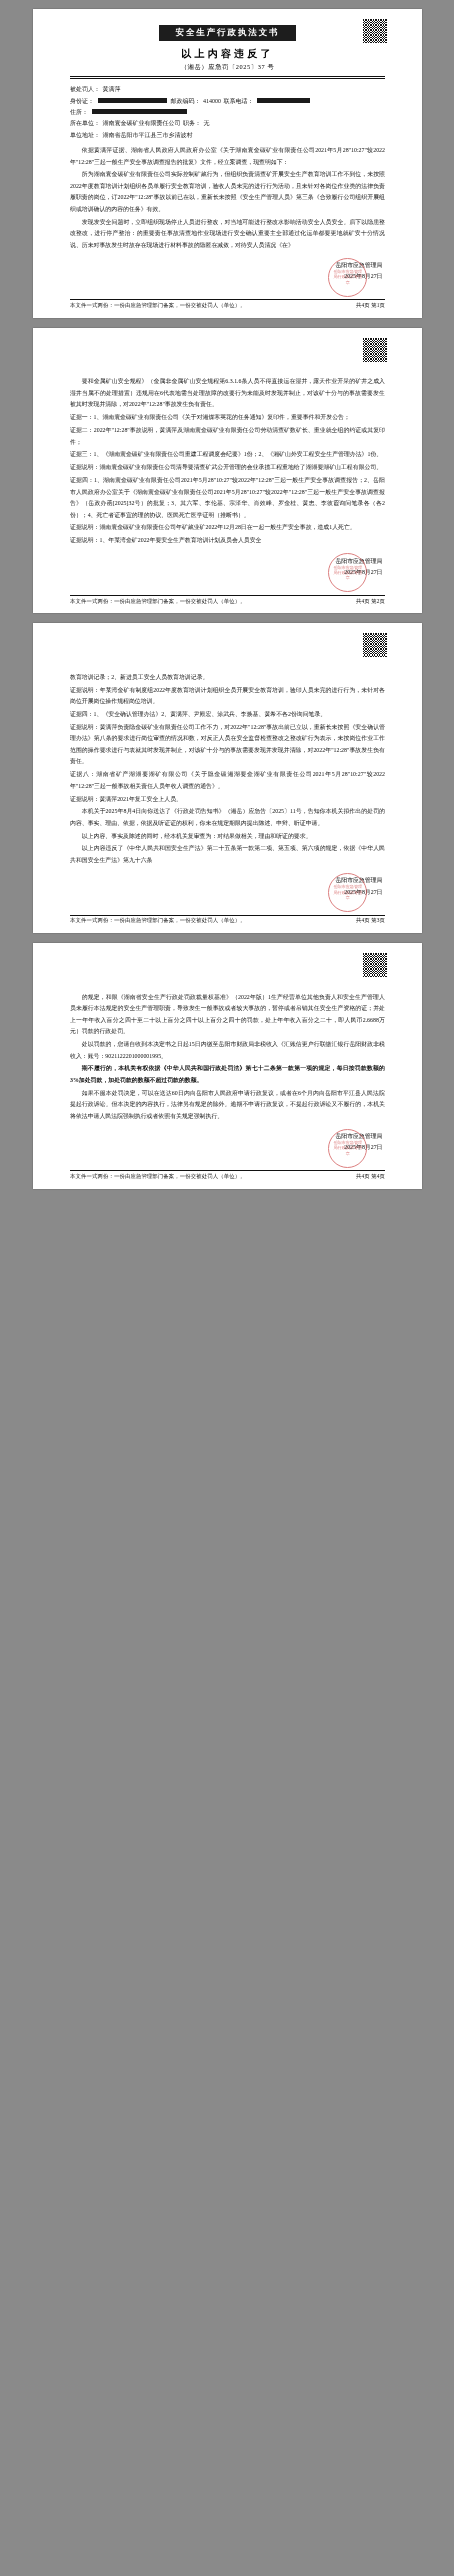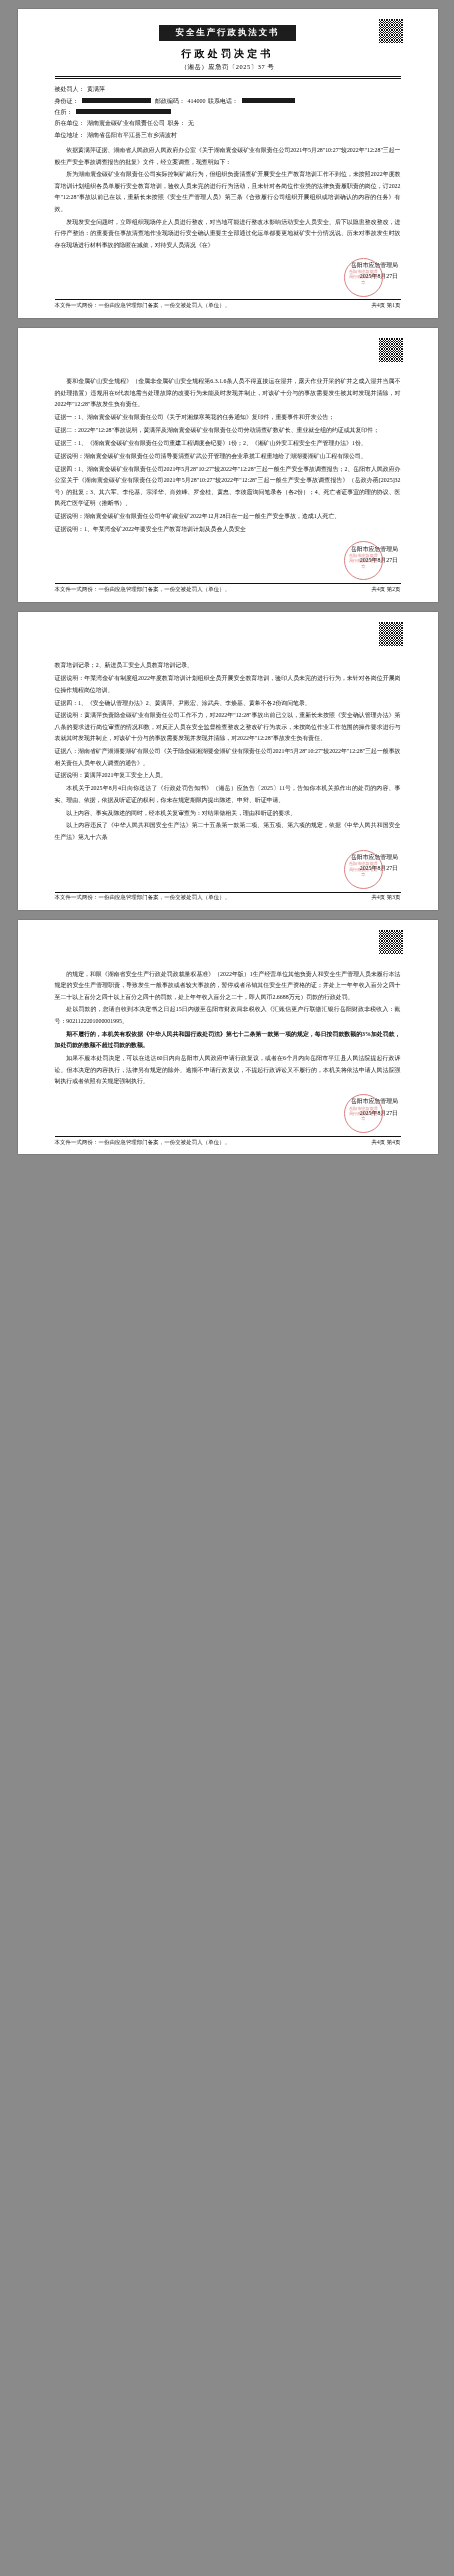--- a/index.html
+++ b/index.html
@@ -9,21 +9,21 @@
     font-family: "Liberation Serif", "DejaVu Serif", serif;
   }
   .page-stack {
     width: 455px;
     margin: 0 auto;
     background: #8a8a8a;
     padding: 0;
   }
   .page {
     position: relative;
-    width: 420px;
+    width: 389px;
     margin: 0 auto 10px auto;
     background: #ffffff;
     box-sizing: border-box;
     padding: 16.4px 37px 8.8px 37px;
     box-shadow: 0 0 1.3px rgba(0,0,0,.4);
   }
   .page:first-child { margin-top: 8.8px; }
 
   
   .doc-head {
@@ -145,21 +145,21 @@
 </head>
 <body>
 
 <div class="page-stack">
 
   <div class="page">
     <div class="qr top-right"></div>
 
     <div class="doc-head">
       <div class="title-band">安全生产行政执法文书</div>
-      <div class="title-main">行政处罚决定书</div>
+      <div class="title-main">以上内容违反了</div>
       <div class="title-sub">（湘岳）应急罚〔2025〕37 号</div>
       <div class="rule-double"></div>
     </div>
 
     <div class="fields">
       <div class="frow">
         <span class="flabel">被处罚人：</span>
         <span class="fval">黄满萍</span>
       </div>
       <div class="frow">

